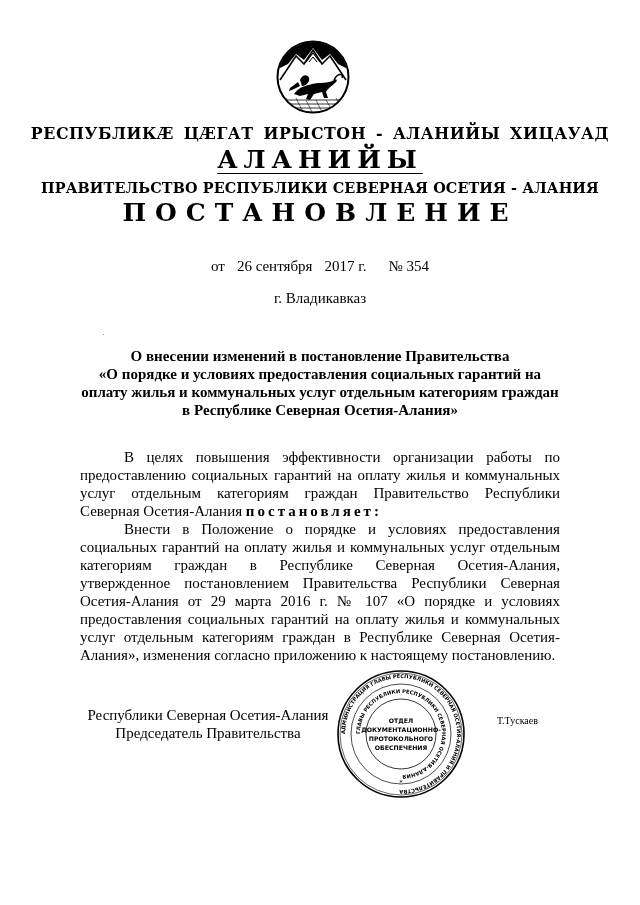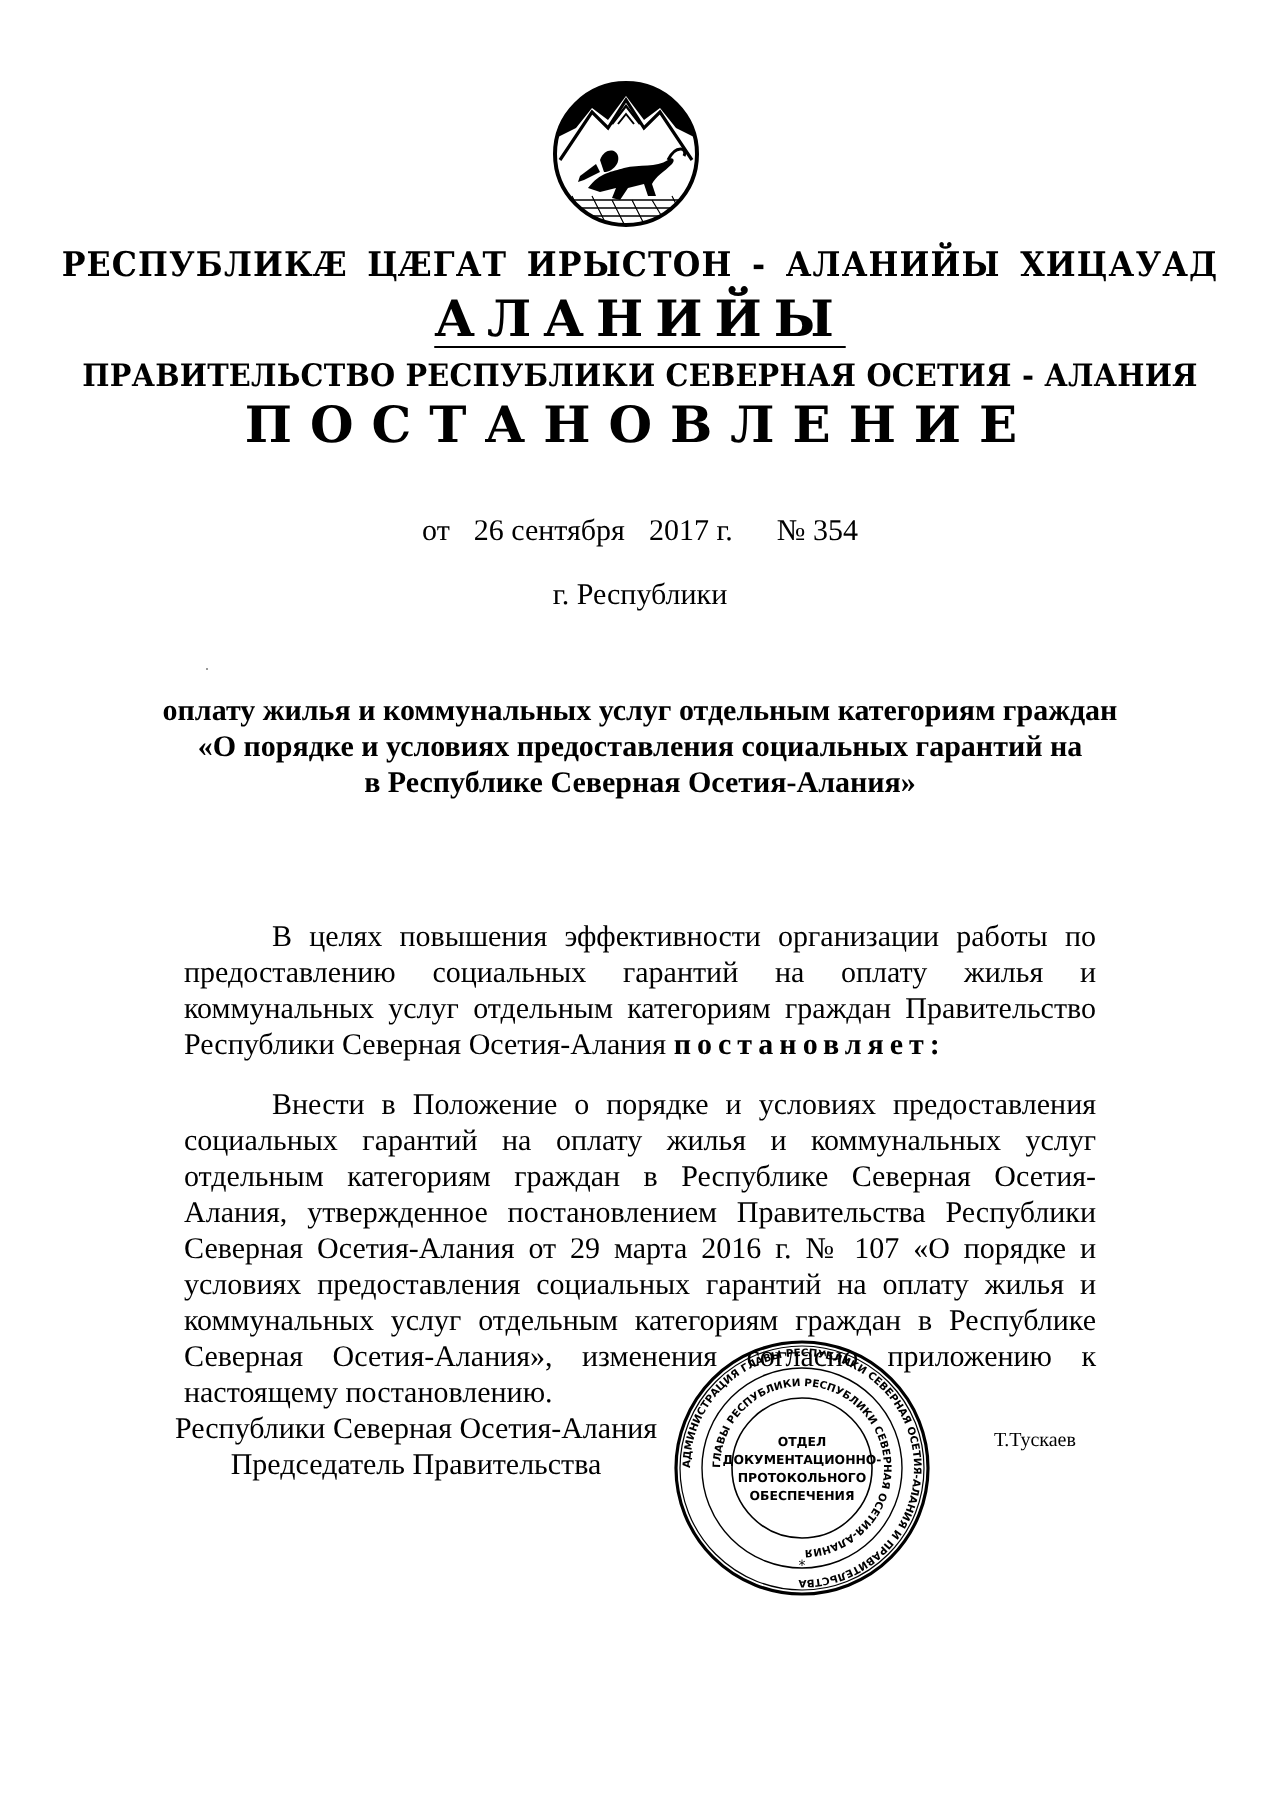--- a/index.html
+++ b/index.html
@@ -97,21 +97,21 @@
     .body-block {
       left: 80px;
       top: 448px;
       width: 480px;
       font-size: 15px;
       line-height: 18px;
     }
     .para {
       text-align: justify;
       text-align-last: left;
-      margin: 12px;
+      margin: 0;
       text-indent: 44px;
     }
     .spaced-bold {
       font-weight: bold;
       letter-spacing: 3px;
     }
 
     .sig-left {
       left: 78px;
       top: 706px;
@@ -177,27 +177,28 @@
 </svg>
 
 <div class="abs center hdr-line1">РЕСПУБЛИКÆ ЦÆГАТ ИРЫСТОН - АЛАНИЙЫ ХИЦАУАД</div>
 <div class="abs center hdr-line2"><span>АЛАНИЙЫ</span></div>
 <div class="abs center hdr-line3">ПРАВИТЕЛЬСТВО РЕСПУБЛИКИ СЕВЕРНАЯ ОСЕТИЯ - АЛАНИЯ</div>
 <div class="abs center hdr-line4">ПОСТАНОВЛЕНИЕ</div>
 
 <div class="abs date-line">
   <span>от</span><span class="gap"></span><span>26 сентября</span><span class="gap"></span><span>2017 г.</span><span class="gap2"></span><span>№ 354</span>
 </div>
-<div class="abs center city-line">г. Республики</div>
+<div class="abs center city-line">г. Владикавказ</div>
 
 <div class="abs margin-dot"></div>
 
 <div class="abs title-block">
+  <div>О внесении изменений в постановление Правительства</div>
+  <div>«О порядке и условиях предоставления социальных гарантий на</div>
   <div>оплату жилья и коммунальных услуг отдельным категориям граждан</div>
-  <div>«О порядке и условиях предоставления социальных гарантий на</div>
   <div>в Республике Северная Осетия-Алания»</div>
 </div>
 
 <div class="abs body-block">
   <p class="para"><span>В целях повышения эффективности организации работы по предоставлению социальных гарантий на оплату жилья и коммунальных услуг отдельным категориям граждан  Правительство Республики Северная  Осетия-Алания </span><span class="spaced-bold">постановляет:</span></p>
   <p class="para"><span>Внести в Положение о порядке и условиях предоставления социальных гарантий на оплату жилья и коммунальных услуг отдельным категориям граждан в Республике Северная Осетия-Алания, утвержденное постановлением Правительства Республики Северная Осетия-Алания от 29 марта 2016 г. № 107 «О порядке и условиях предоставления социальных гарантий на оплату жилья и коммунальных услуг отдельным категориям граждан в Республике Северная Осетия-Алания», изменения согласно приложению к настоящему постановлению.</span></p>
 </div>
 
 <div class="abs sig-left">
   <div>Республики Северная Осетия-Алания</div>

